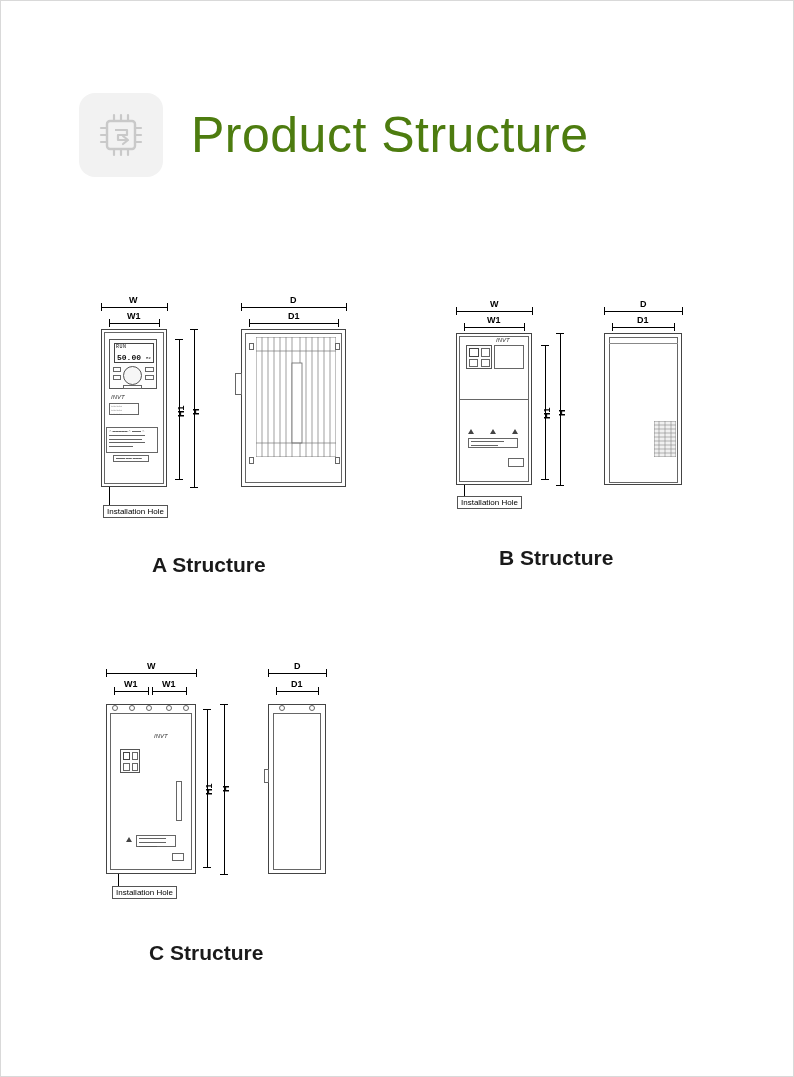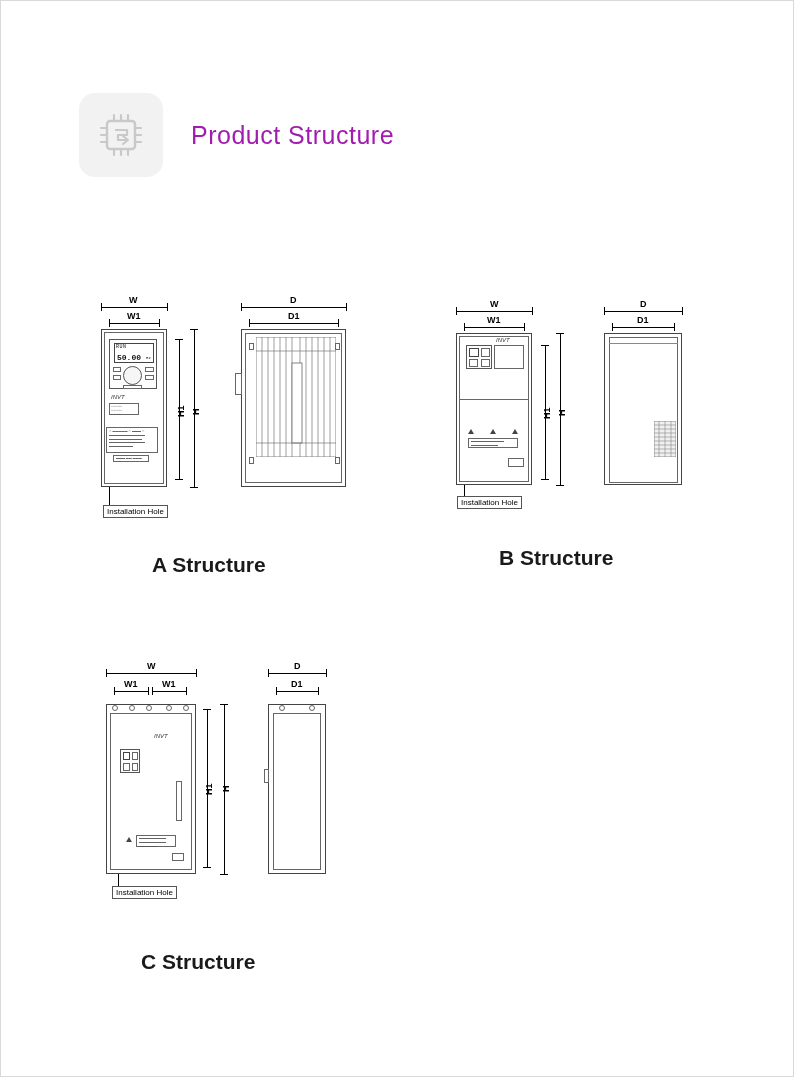--- a/index.html
+++ b/index.html
@@ -37,22 +37,22 @@
     width: 84px;
     height: 84px;
     border-radius: 16px;
     background: #f2f2f2;
     display: flex;
     align-items: center;
     justify-content: center;
   }
   .header-title {
     margin-left: 28px;
-    font-size: 25px;
-    color: #a21caf;
+    font-size: 50px;
+    color: #4d7c0f;
     letter-spacing: 0.5px;
     font-weight: 400;
     font-family: "Liberation Sans", sans-serif;
   }
 
   
   .figure {
     position: absolute;
   }
   .caption {
@@ -460,15 +460,15 @@
     <div class="tick" style="left:222px; top:26px; height:8px;"></div>
     <div class="dimlabel" style="left:195px; top:19px;">D1</div>
 
     <div class="box" style="left:172px; top:43px; width:58px; height:170px;"></div>
     <div class="box thin" style="left:177px; top:52px; width:48px; height:157px;"></div>
     <div class="dot" style="left:183px; top:44px; width:6px; height:6px;"></div>
     <div class="dot" style="left:213px; top:44px; width:6px; height:6px;"></div>
     <div class="box thin" style="left:168px; top:108px; width:5px; height:14px;"></div>
   </div>
 
-  <div class="caption" style="left:140px; top:940px;margin-top:9px;">C Structure</div>
+  <div class="caption" style="left:148px; top:940px;">C Structure</div>
 
 </div>
 
 </body></html>

